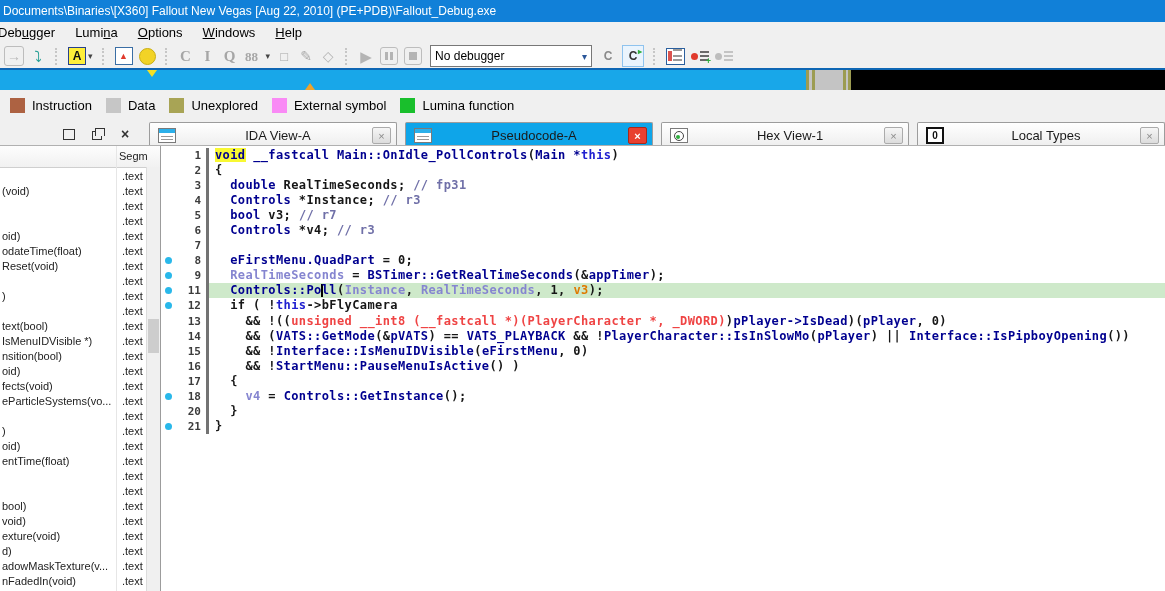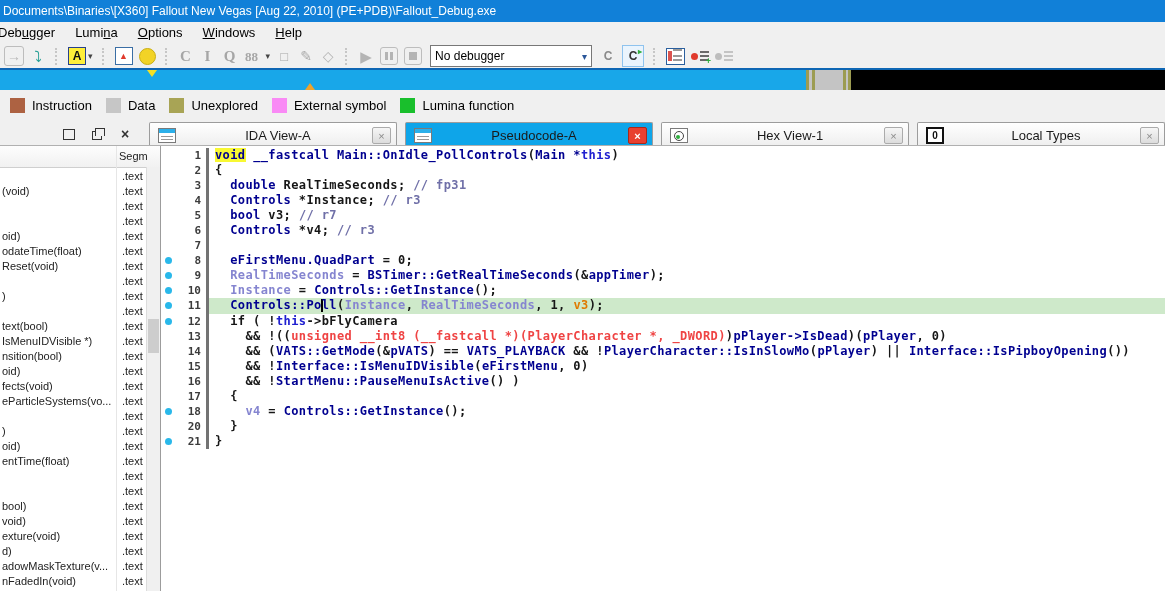--- a/index.html
+++ b/index.html
@@ -470,114 +470,105 @@
           </div>
           <div class="crow">
             <span class="dotcol">
               <span class="bdot"></span>
             </span>
             <span class="lnum">9</span>
             <span class="codewrap">
               <pre class="codetext"><span class="c0">  </span><span class="c2">RealTimeSeconds</span><span class="c0"> = </span><span class="c1">BSTimer::GetRealTimeSeconds</span><span class="c0">(&amp;</span><span class="c1">appTimer</span><span class="c0">);</span></pre>
             </span>
           </div>
-          <div class="crow">
+          <div class="crow hl">
             <span class="dotcol">
               <span class="bdot"></span>
             </span>
-            <span class="lnum">10</span>
-            <span class="codewrap">
-              <pre class="codetext"><span class="c0">  </span><span class="c2">Instance</span><span class="c0"> = </span><span class="c1">Controls::GetInstance</span><span class="c0">();</span></pre>
-            </span>
-          </div>
-          <div class="crow hl">
+            <span class="lnum">11</span>
+            <span class="codewrap">
+              <pre class="codetext"><span class="c1">  Controls::Po</span><span class="kursor"></span><span class="c1">ll</span><span class="c0">(</span><span class="c2">Instance</span><span class="c0">, </span><span class="c2">RealTimeSeconds</span><span class="c0">, 1, </span><span class="c4">v3</span><span class="c0">);</span></pre>
+            </span>
+          </div>
+          <div class="crow">
             <span class="dotcol">
               <span class="bdot"></span>
             </span>
-            <span class="lnum">11</span>
-            <span class="codewrap">
-              <pre class="codetext"><span class="c1">  Controls::Po</span><span class="kursor"></span><span class="c1">ll</span><span class="c0">(</span><span class="c2">Instance</span><span class="c0">, </span><span class="c2">RealTimeSeconds</span><span class="c0">, 1, </span><span class="c4">v3</span><span class="c0">);</span></pre>
+            <span class="lnum">12</span>
+            <span class="codewrap">
+              <pre class="codetext"><span class="c0">  if ( !</span><span class="c6">this</span><span class="c0">-&gt;bFlyCamera</span></pre>
+            </span>
+          </div>
+          <div class="crow">
+            <span class="dotcol">
+              <span class="bdot hidden"></span>
+            </span>
+            <span class="lnum">13</span>
+            <span class="codewrap">
+              <pre class="codetext"><span class="c0">    &amp;&amp; !((</span><span class="c5">unsigned __int8 (__fastcall *)(PlayerCharacter *, _DWORD)</span><span class="c0">)</span><span class="c1">pPlayer-&gt;IsDead</span><span class="c0">)(</span><span class="c1">pPlayer</span><span class="c0">, 0)</span></pre>
+            </span>
+          </div>
+          <div class="crow">
+            <span class="dotcol">
+              <span class="bdot hidden"></span>
+            </span>
+            <span class="lnum">14</span>
+            <span class="codewrap">
+              <pre class="codetext"><span class="c0">    &amp;&amp; (</span><span class="c1">VATS::GetMode</span><span class="c0">(&amp;</span><span class="c1">pVATS</span><span class="c0">) == </span><span class="c1">VATS_PLAYBACK</span><span class="c0"> &amp;&amp; !</span><span class="c1">PlayerCharacter::IsInSlowMo</span><span class="c0">(</span><span class="c1">pPlayer</span><span class="c0">) || </span><span class="c1">Interface::IsPipboyOpening</span><span class="c0">())</span></pre>
+            </span>
+          </div>
+          <div class="crow">
+            <span class="dotcol">
+              <span class="bdot hidden"></span>
+            </span>
+            <span class="lnum">15</span>
+            <span class="codewrap">
+              <pre class="codetext"><span class="c0">    &amp;&amp; !</span><span class="c1">Interface::IsMenuIDVisible</span><span class="c0">(</span><span class="c1">eFirstMenu</span><span class="c0">, 0)</span></pre>
+            </span>
+          </div>
+          <div class="crow">
+            <span class="dotcol">
+              <span class="bdot hidden"></span>
+            </span>
+            <span class="lnum">16</span>
+            <span class="codewrap">
+              <pre class="codetext"><span class="c0">    &amp;&amp; !</span><span class="c1">StartMenu::PauseMenuIsActive</span><span class="c0">() )</span></pre>
+            </span>
+          </div>
+          <div class="crow">
+            <span class="dotcol">
+              <span class="bdot hidden"></span>
+            </span>
+            <span class="lnum">17</span>
+            <span class="codewrap">
+              <pre class="codetext"><span class="c0">  {</span></pre>
             </span>
           </div>
           <div class="crow">
             <span class="dotcol">
               <span class="bdot"></span>
             </span>
-            <span class="lnum">12</span>
-            <span class="codewrap">
-              <pre class="codetext"><span class="c0">  if ( !</span><span class="c6">this</span><span class="c0">-&gt;bFlyCamera</span></pre>
-            </span>
-          </div>
-          <div class="crow">
-            <span class="dotcol">
-              <span class="bdot hidden"></span>
-            </span>
-            <span class="lnum">13</span>
-            <span class="codewrap">
-              <pre class="codetext"><span class="c0">    &amp;&amp; !((</span><span class="c5">unsigned __int8 (__fastcall *)(PlayerCharacter *, _DWORD)</span><span class="c0">)</span><span class="c1">pPlayer-&gt;IsDead</span><span class="c0">)(</span><span class="c1">pPlayer</span><span class="c0">, 0)</span></pre>
-            </span>
-          </div>
-          <div class="crow">
-            <span class="dotcol">
-              <span class="bdot hidden"></span>
-            </span>
-            <span class="lnum">14</span>
-            <span class="codewrap">
-              <pre class="codetext"><span class="c0">    &amp;&amp; (</span><span class="c1">VATS::GetMode</span><span class="c0">(&amp;</span><span class="c1">pVATS</span><span class="c0">) == </span><span class="c1">VATS_PLAYBACK</span><span class="c0"> &amp;&amp; !</span><span class="c1">PlayerCharacter::IsInSlowMo</span><span class="c0">(</span><span class="c1">pPlayer</span><span class="c0">) || </span><span class="c1">Interface::IsPipboyOpening</span><span class="c0">())</span></pre>
-            </span>
-          </div>
-          <div class="crow">
-            <span class="dotcol">
-              <span class="bdot hidden"></span>
-            </span>
-            <span class="lnum">15</span>
-            <span class="codewrap">
-              <pre class="codetext"><span class="c0">    &amp;&amp; !</span><span class="c1">Interface::IsMenuIDVisible</span><span class="c0">(</span><span class="c1">eFirstMenu</span><span class="c0">, 0)</span></pre>
-            </span>
-          </div>
-          <div class="crow">
-            <span class="dotcol">
-              <span class="bdot hidden"></span>
-            </span>
-            <span class="lnum">16</span>
-            <span class="codewrap">
-              <pre class="codetext"><span class="c0">    &amp;&amp; !</span><span class="c1">StartMenu::PauseMenuIsActive</span><span class="c0">() )</span></pre>
-            </span>
-          </div>
-          <div class="crow">
-            <span class="dotcol">
-              <span class="bdot hidden"></span>
-            </span>
-            <span class="lnum">17</span>
-            <span class="codewrap">
-              <pre class="codetext"><span class="c0">  {</span></pre>
+            <span class="lnum">18</span>
+            <span class="codewrap">
+              <pre class="codetext"><span class="c0">    </span><span class="c2">v4</span><span class="c0"> = </span><span class="c1">Controls::GetInstance</span><span class="c0">();</span></pre>
+            </span>
+          </div>
+          <div class="crow">
+            <span class="dotcol">
+              <span class="bdot hidden"></span>
+            </span>
+            <span class="lnum">20</span>
+            <span class="codewrap">
+              <pre class="codetext"><span class="c0">  }</span></pre>
             </span>
           </div>
           <div class="crow">
             <span class="dotcol">
               <span class="bdot"></span>
             </span>
-            <span class="lnum">18</span>
-            <span class="codewrap">
-              <pre class="codetext"><span class="c0">    </span><span class="c2">v4</span><span class="c0"> = </span><span class="c1">Controls::GetInstance</span><span class="c0">();</span></pre>
-            </span>
-          </div>
-          <div class="crow">
-            <span class="dotcol">
-              <span class="bdot hidden"></span>
-            </span>
-            <span class="lnum">20</span>
-            <span class="codewrap">
-              <pre class="codetext"><span class="c0">  }</span></pre>
-            </span>
-          </div>
-          <div class="crow">
-            <span class="dotcol">
-              <span class="bdot"></span>
-            </span>
             <span class="lnum">21</span>
             <span class="codewrap">
               <pre class="codetext"><span class="c0">}</span></pre>
             </span>
           </div>
         </div>
     </div>
   </div>
 
 </div>

